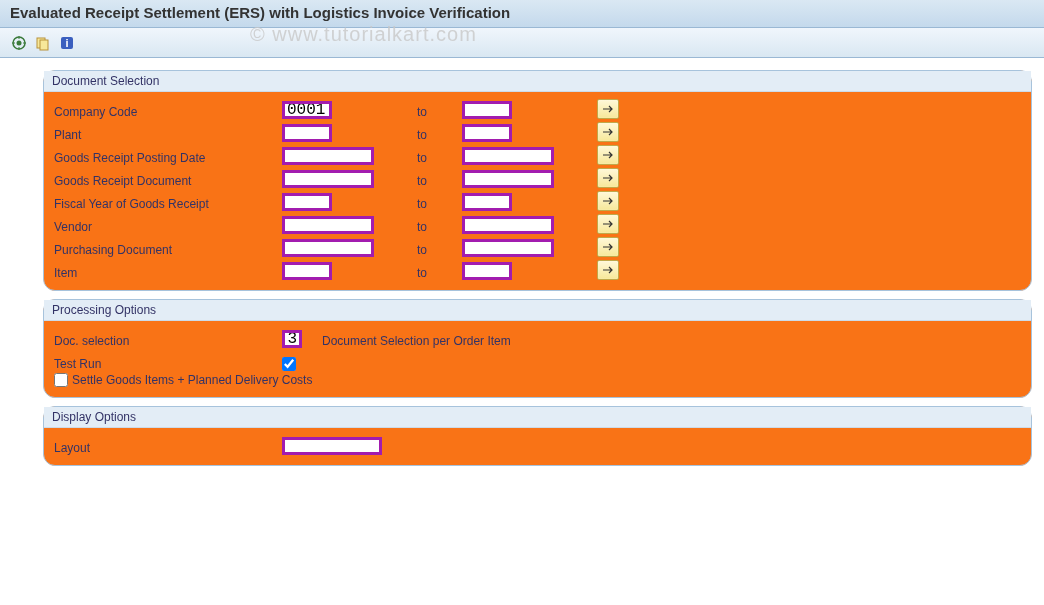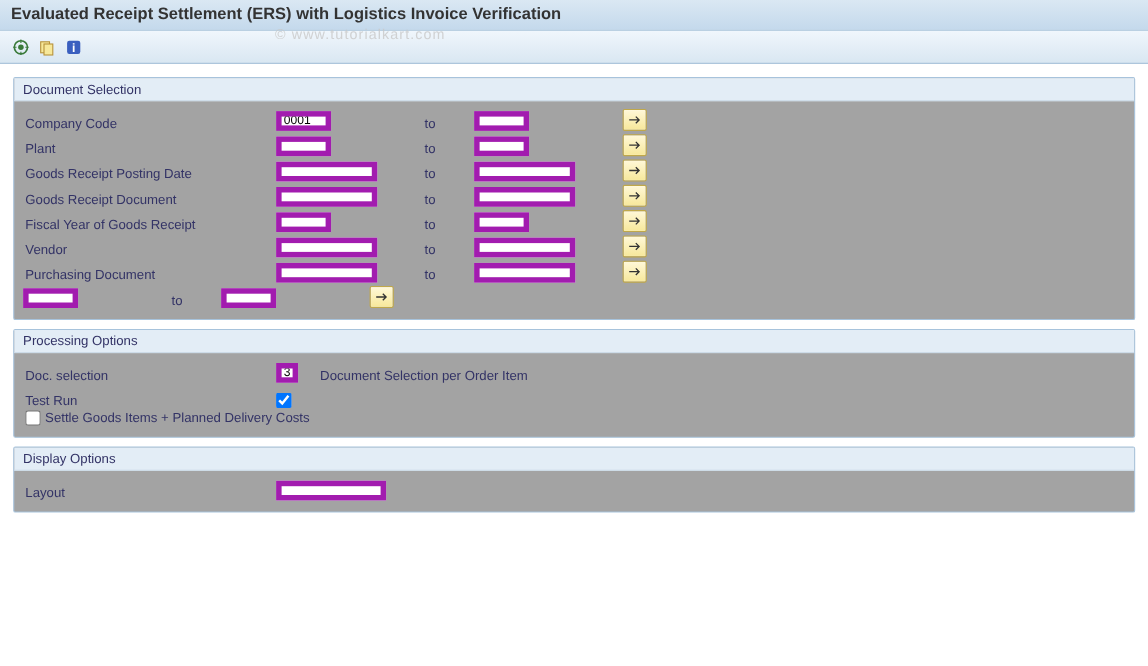--- a/index.html
+++ b/index.html
@@ -27,42 +27,43 @@
       gap: 6px;
       align-items: center;
       position: relative;
       height: 30px;
     }
     .watermark {
       position: absolute;
       left: 250px;
       top: -5px;
       color: rgba(200,200,200,0.8);
-      font-size: 13px;
+      font-size: 20px;
       font-weight: normal;
       font-style: normal;
       letter-spacing: 1px;
       pointer-events: none;
     }
     .tb-icon {
       width: 18px; height: 18px;
       display: flex;
       align-items: center;
       justify-content: center;
       cursor: pointer;
     }
     .content {
       padding: 12px;
     }
     .group {
       border: 1px solid #a7c3dc;
-      background: #a3a3a3;
+      background: #f97316;
       margin-bottom: 8px;
-      border-radius: 2px;
+      border-radius: 12px;
       padding-bottom: 8px;
+      margin-left: 31px;
     }
     .group-title {
       padding: 3px 8px;
       color: #336;
       border-bottom: 1px solid #cddbe8;
       background: #e3edf6;
       font-size: 12px;
     }
     .group-body {
       padding: 4px 8px 2px 8px;
@@ -85,24 +86,24 @@
       color: #336;
     }
     .to-col {
       width: 135px;
     }
     .btn-col {
       width: 32px;
     }
     input[type="text"] {
       height: 18px;
-      border: 5px solid #a21caf;
+      border: 3px solid #a21caf;
       background: #fff;
-      font-family: Liberation Sans, sans-serif;
-      font-size: 11px;
+      font-family: Liberation Mono, monospace;
+      font-size: 16px;
       padding: 0 2px;
     }
     .w-short { width: 50px; }
     .w-med   { width: 92px; }
     .w-tiny  { width: 20px; text-align: right; }
     .w-layout{ width: 100px; }
     .multi-btn {
       width: 22px; height: 20px;
       background: linear-gradient(#fff8d8,#f7e89a);
       border: 1px solid #c0a84a;
@@ -258,20 +259,21 @@
         <div class="btn-col">
             <div class="multi-btn">
               <svg width="12" height="10">
                 <path d="M1 5 L10 5 M7 2 L10 5 L7 8" stroke="#333" stroke-width="1.2" fill="none"></path>
               </svg>
             </div>
           </div>
       </div>
 
       <div class="row">
+        <div class="label-col">Item</div>
         <div class="from-col"><input type="text" class="w-short" style=""></div>
         <div class="to-label-col">to</div>
         <div class="to-col"><input type="text" class="w-short" style=""></div>
         <div class="btn-col">
             <div class="multi-btn">
               <svg width="12" height="10">
                 <path d="M1 5 L10 5 M7 2 L10 5 L7 8" stroke="#333" stroke-width="1.2" fill="none"></path>
               </svg>
             </div>
           </div>

